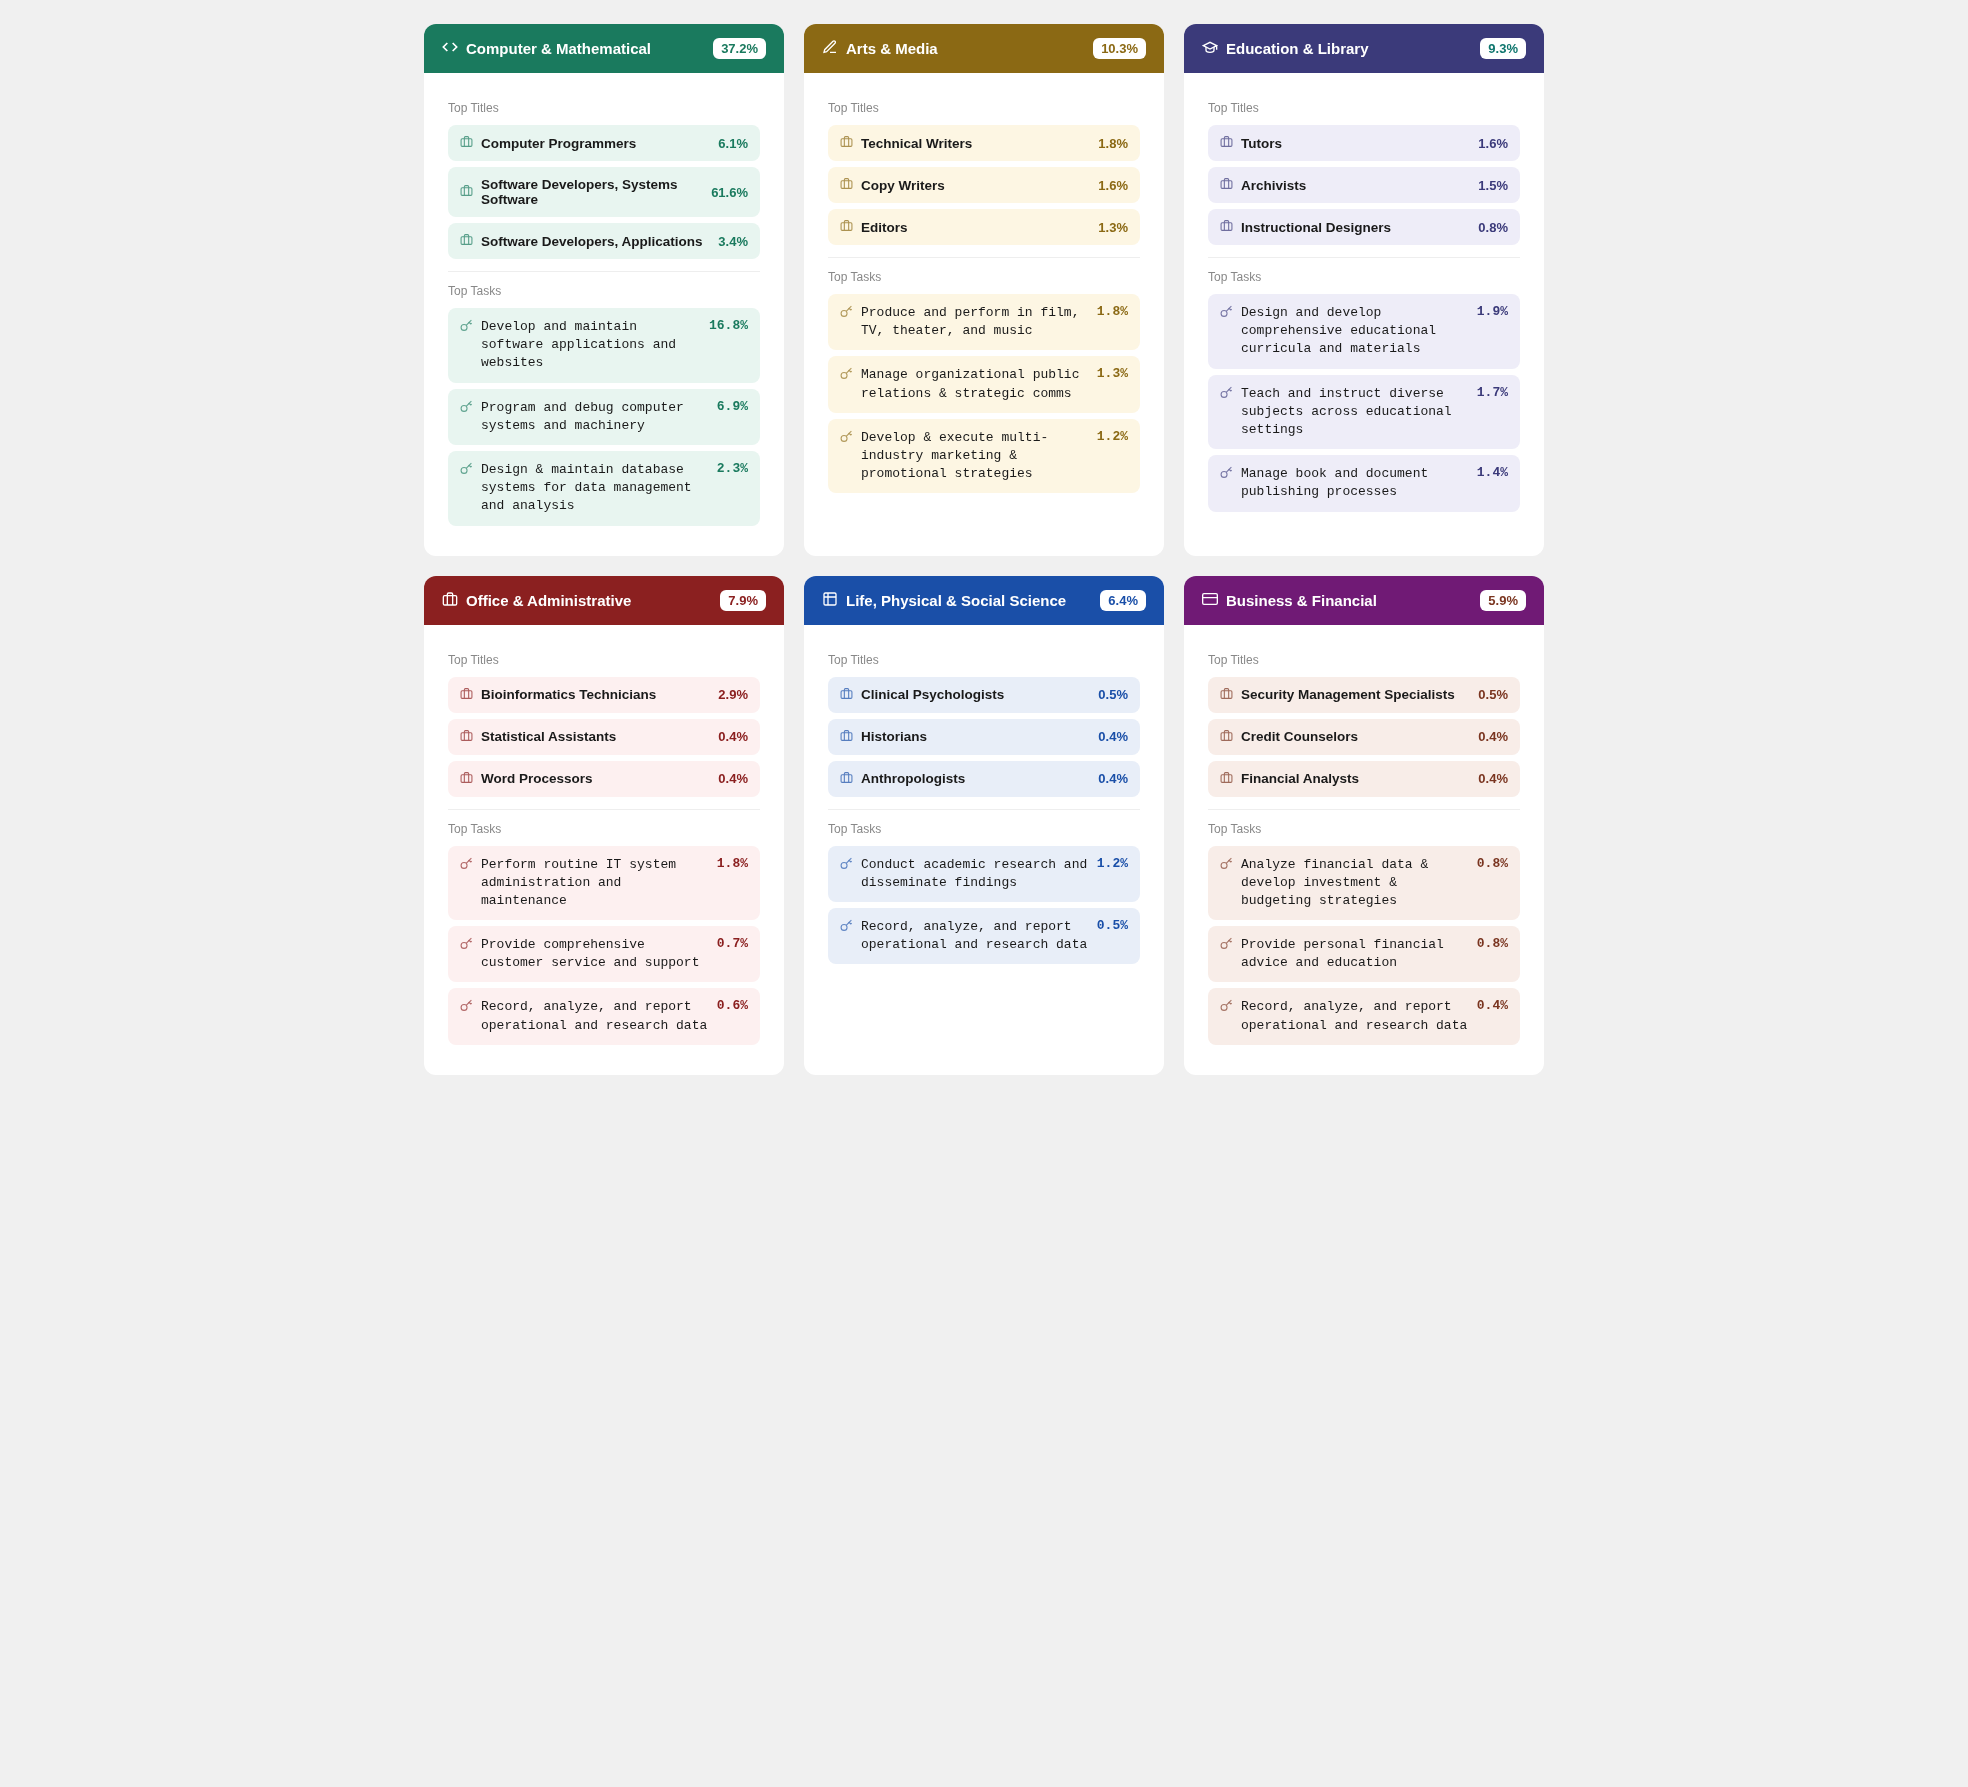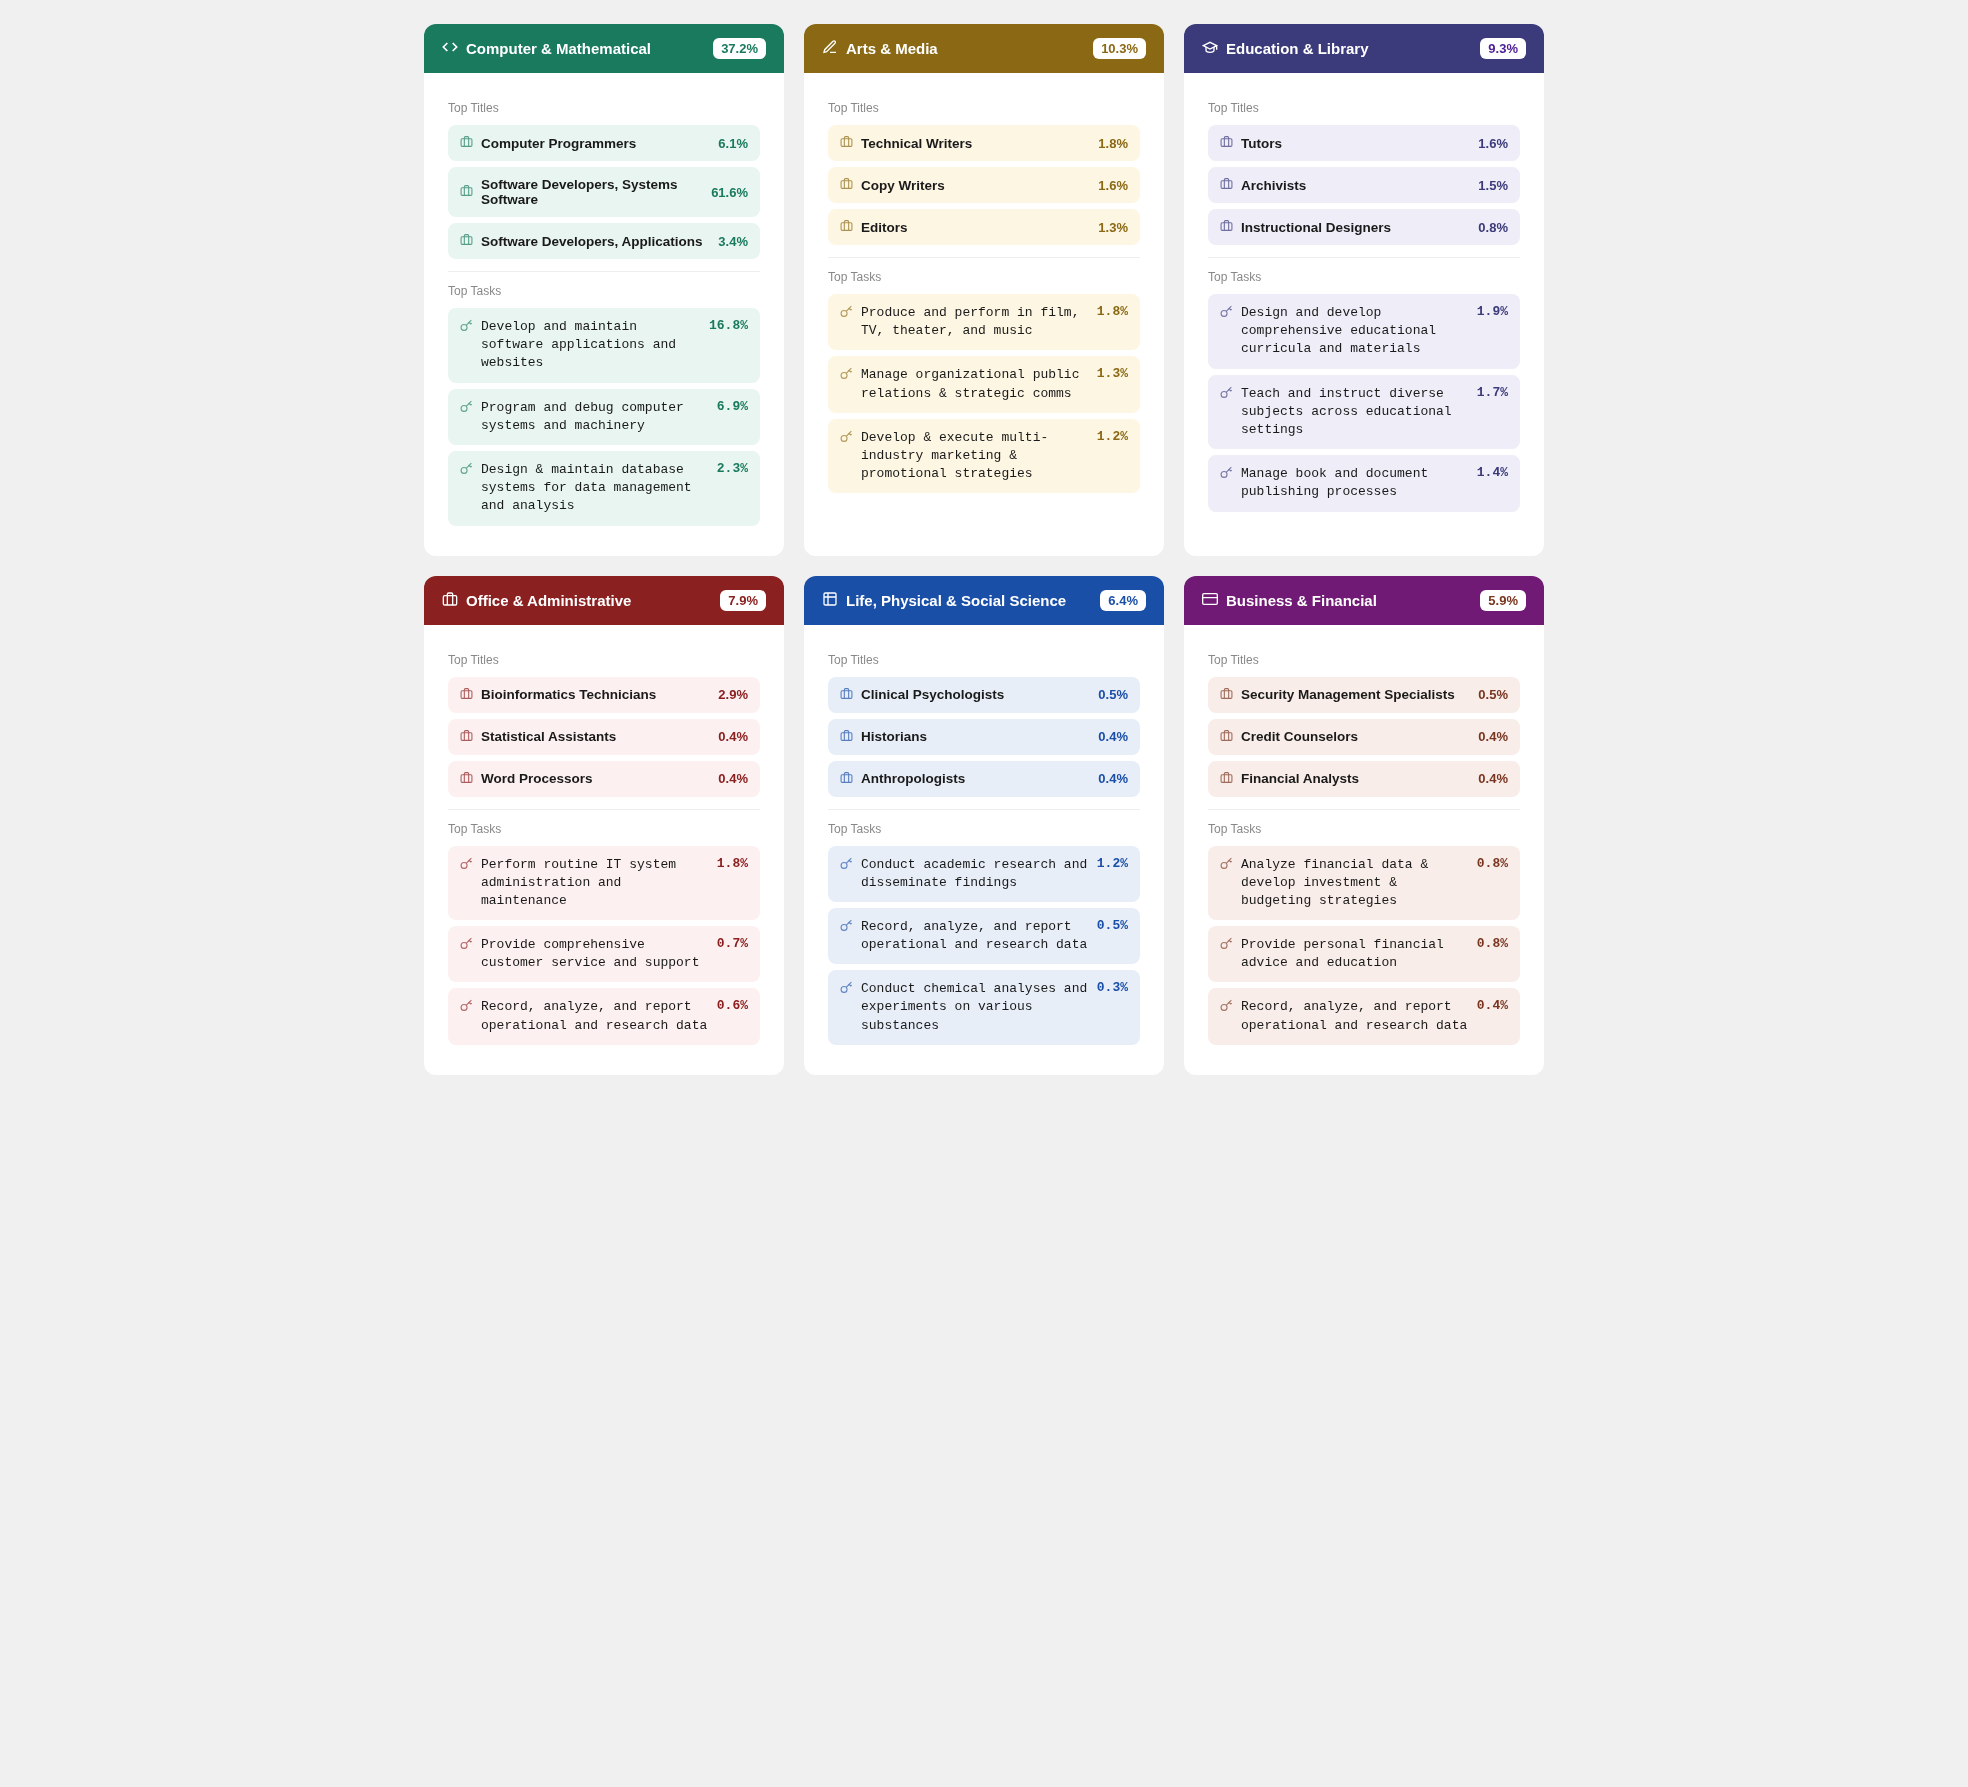--- a/index.html
+++ b/index.html
@@ -121,21 +121,21 @@
     .badge-green { color: #1a7a5e; }
     .bg-green-light { background: #e8f5f0; }
     .pct-green { color: #1a7a5e; }
 
     .header-gold { background: #8B6914; }
     .badge-gold { color: #8B6914; }
     .bg-gold-light { background: #fdf6e3; border-radius: 8px; }
     .pct-gold { color: #8B6914; }
 
     .header-purple { background: #3b3a7a; }
-    .badge-purple { color: #4c1d95; border-radius: 6px; }
+    .badge-purple { color: #0f766e; border-radius: 6px; }
     .bg-purple-light { background: #eeedf8; }
     .pct-purple { color: #3b3a7a; }
 
     .header-red { background: #8B2020; }
     .badge-red { color: #8B2020; }
     .bg-red-light { background: #fdf0f0; }
     .pct-red { color: #8B2020; }
 
     .header-blue { background: #1a4fa8; }
     .badge-blue { color: #1a4fa8; }
@@ -569,31 +569,20 @@
         <span class="task-icon pct-blue"><svg width="13" height="13" viewBox="0 0 24 24" fill="none" stroke="currentColor" stroke-width="2">
                 <circle cx="7.5" cy="15.5" r="5.5"></circle>
                 <path d="M21 2l-9.6 9.6"></path>
                 <path d="M15.5 7.5L17 6l3 3 1.5-1.5"></path>
               </svg></span>
         <span class="task-text">Record, analyze, and report operational and research data</span>
       </div>
       <span class="task-pct pct-blue">0.5%</span>
     </div>
 
-    <div class="task-row bg-blue-light">
-      <div class="task-left">
-        <span class="task-icon pct-blue"><svg width="13" height="13" viewBox="0 0 24 24" fill="none" stroke="currentColor" stroke-width="2">
-                <circle cx="7.5" cy="15.5" r="5.5"></circle>
-                <path d="M21 2l-9.6 9.6"></path>
-                <path d="M15.5 7.5L17 6l3 3 1.5-1.5"></path>
-              </svg></span>
-        <span class="task-text">Conduct chemical analyses and experiments on various substances</span>
-      </div>
-      <span class="task-pct pct-blue">0.3%</span>
-    </div>
 
     </div>
   </div>
     <div class="card">
     <div class="card-header header-brown">
       <div class="card-header-left">
         <span><svg width="16" height="16" viewBox="0 0 24 24" fill="none" stroke="white" stroke-width="2">
               <rect x="1" y="4" width="22" height="16" rx="2"></rect>
               <line x1="1" y1="10" x2="23" y2="10"></line>
             </svg></span>

